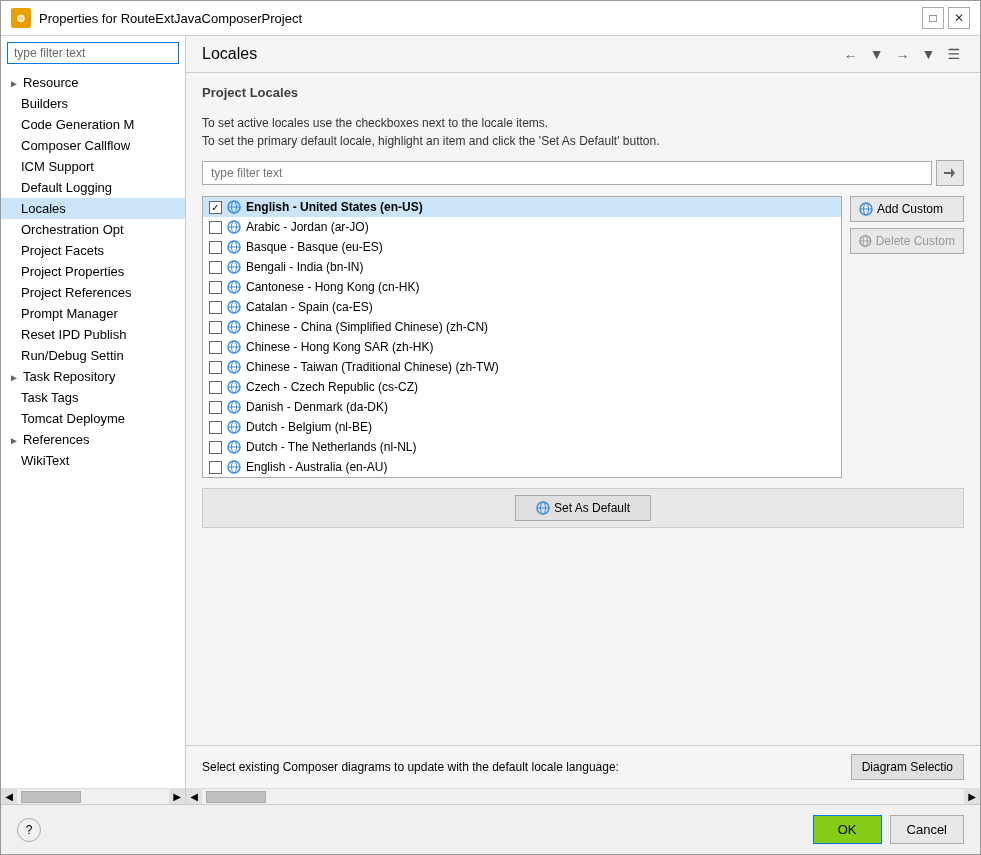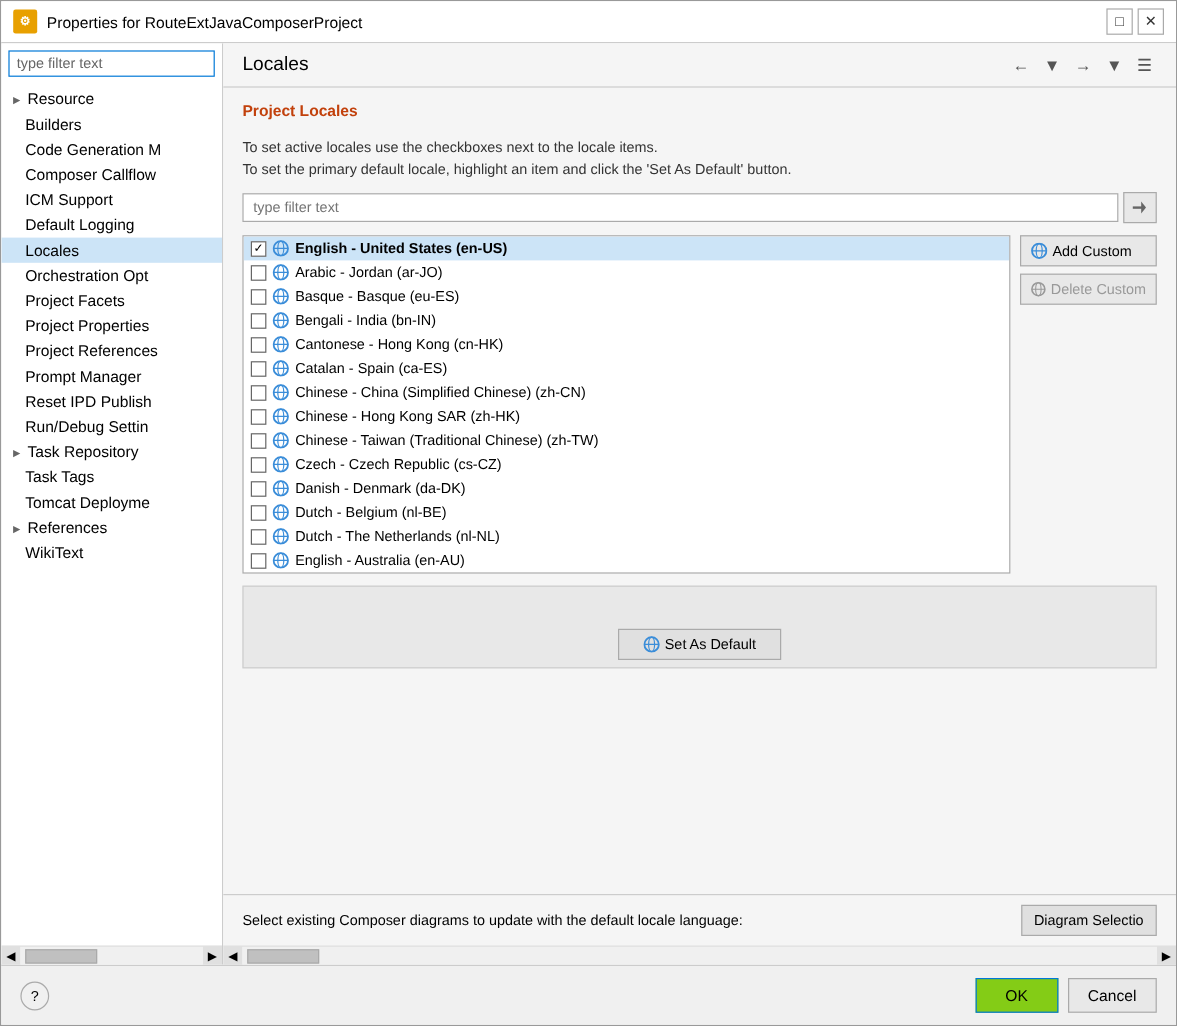--- a/index.html
+++ b/index.html
@@ -146,21 +146,21 @@
     .content-body {
       flex: 1;
       padding: 12px 16px;
       overflow-y: auto;
       display: flex;
       flex-direction: column;
       gap: 10px;
     }
     .section-title {
       font-weight: bold;
-      color: #c2410c;
+      color: #404040;
       margin-bottom: 4px;
     }
     .instruction-text {
       font-size: 12px;
       color: #333;
       line-height: 1.5;
     }
     .locale-filter-row {
       display: flex;
       gap: 4px;
@@ -263,21 +263,20 @@
     }
     .set-default-btn {
       padding: 5px 20px;
       border: 1px solid #aaa;
       background: #e0e0e0;
       cursor: pointer;
       font-size: 12px;
       display: inline-flex;
       align-items: center;
       gap: 4px;
-      margin-top: 29px;
     }
     .bottom-bar {
       border-top: 1px solid #ccc;
       padding: 8px 16px;
       background: #f5f5f5;
       display: flex;
       align-items: center;
       justify-content: space-between;
     }
     .bottom-text {

